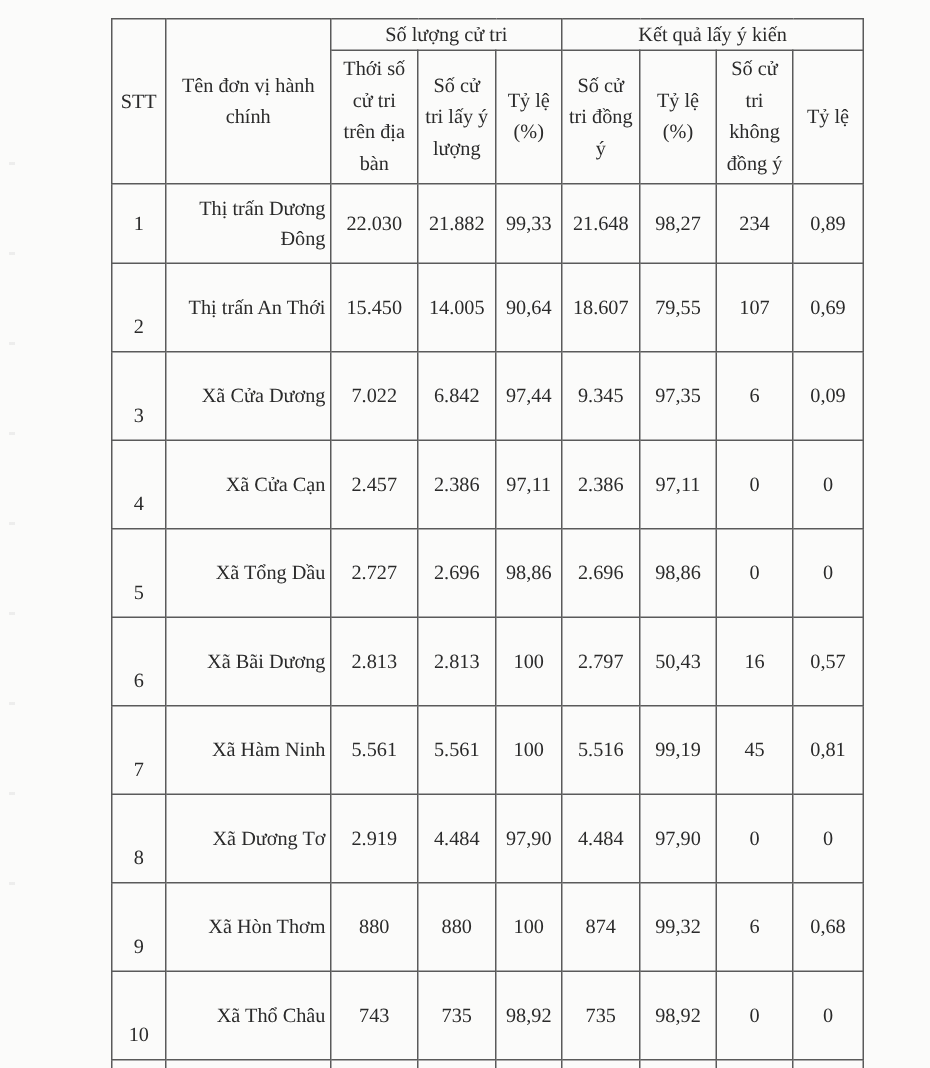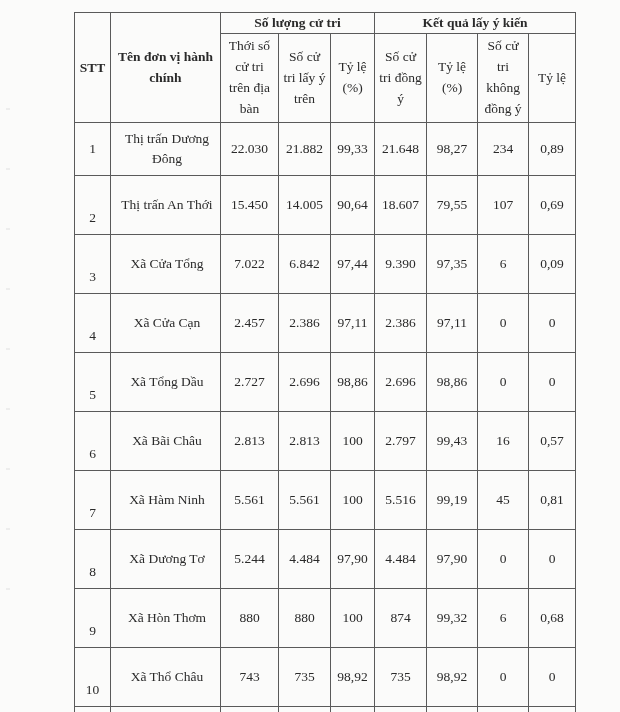--- a/index.html
+++ b/index.html
@@ -18,27 +18,27 @@
     font-size: 13.5px;
   }
   table.doc td, table.doc th {
     border: 1px solid #5a5a5a;
     padding: 0 3px;
     text-align: center;
     vertical-align: middle;
     line-height: 1.5;
   }
   th { font-weight: normal; }
-  th.bold, td.bold { font-weight: bold; margin-left: 43px; }
+  th.bold, td.bold { font-weight: normal; margin-left: 43px; }
   tr.group th { height: 20px; }
   tr.sub th { height: 88px; font-size: 13.5px; line-height: 1.55; }
   tr.row td { height: 52px; }
   tr.row td.stt { vertical-align: bottom; padding-bottom: 6px; }
   tr.row td.stt.top1 { vertical-align: middle; padding-bottom: 0; }
-  tr.row td.name { text-align: center; padding-left: 6px; line-height: 1.5; }
+  tr.row td.name { text-align: right; padding-left: 6px; line-height: 1.5; }
   tr.total td { height: 47px; }
   .scan-dots { position:absolute; left:6px; top:80px; width:4px; height:560px;
     background: repeating-linear-gradient(to bottom, transparent 0 28px, #e4e4e4 28px 30px, transparent 30px 60px); opacity:.6; }
 </style>
 </head>
 <body>
 
 <div class="scan-dots"></div>
 
 <table class="doc">
@@ -55,21 +55,21 @@
   </colgroup>
   <thead>
     <tr class="group">
       <th rowspan="2" class="bold">STT</th>
       <th rowspan="2" class="bold">Tên đơn vị hành chính</th>
       <th colspan="3" class="bold">Số lượng cử tri</th>
       <th colspan="4" class="bold">Kết quả lấy ý kiến</th>
     </tr>
     <tr class="sub">
       <th>Thới số cử tri trên địa bàn</th>
-      <th>Số cử tri lấy ý trên</th>
+      <th>Số cử tri lấy ý lượng</th>
       <th>Tỷ lệ (%)</th>
       <th>Số cử tri đồng ý</th>
       <th>Tỷ lệ (%)</th>
       <th>Số cử tri không đồng ý</th>
       <th>Tỷ lệ</th>
     </tr>
   </thead>
   <tbody>
     <tr class="row">
       <td class="stt top1">1</td>
@@ -88,25 +88,25 @@
       <td>15.450</td>
       <td>14.005</td>
       <td>90,64</td>
       <td>18.607</td>
       <td>79,55</td>
       <td>107</td>
       <td>0,69</td>
     </tr>
     <tr class="row">
       <td class="stt">3</td>
-      <td class="name">Xã Cửa Tổng</td>
+      <td class="name">Xã Cửa Dương</td>
       <td>7.022</td>
       <td>6.842</td>
       <td>97,44</td>
-      <td>9.390</td>
+      <td>9.345</td>
       <td>97,35</td>
       <td>6</td>
       <td>0,09</td>
     </tr>
     <tr class="row">
       <td class="stt">4</td>
       <td class="name">Xã Cửa Cạn</td>
       <td>2.457</td>
       <td>2.386</td>
       <td>97,11</td>
@@ -121,44 +121,44 @@
       <td>2.727</td>
       <td>2.696</td>
       <td>98,86</td>
       <td>2.696</td>
       <td>98,86</td>
       <td>0</td>
       <td>0</td>
     </tr>
     <tr class="row">
       <td class="stt">6</td>
-      <td class="name">Xã Bãi Châu</td>
+      <td class="name">Xã Bãi Dương</td>
       <td>2.813</td>
       <td>2.813</td>
       <td>100</td>
       <td>2.797</td>
-      <td>99,43</td>
+      <td>50,43</td>
       <td>16</td>
       <td>0,57</td>
     </tr>
     <tr class="row">
       <td class="stt">7</td>
       <td class="name">Xã Hàm Ninh</td>
       <td>5.561</td>
       <td>5.561</td>
       <td>100</td>
       <td>5.516</td>
       <td>99,19</td>
       <td>45</td>
       <td>0,81</td>
     </tr>
     <tr class="row">
       <td class="stt">8</td>
       <td class="name">Xã Dương Tơ</td>
-      <td>5.244</td>
+      <td>2.919</td>
       <td>4.484</td>
       <td>97,90</td>
       <td>4.484</td>
       <td>97,90</td>
       <td>0</td>
       <td>0</td>
     </tr>
     <tr class="row">
       <td class="stt">9</td>
       <td class="name">Xã Hòn Thơm</td>

